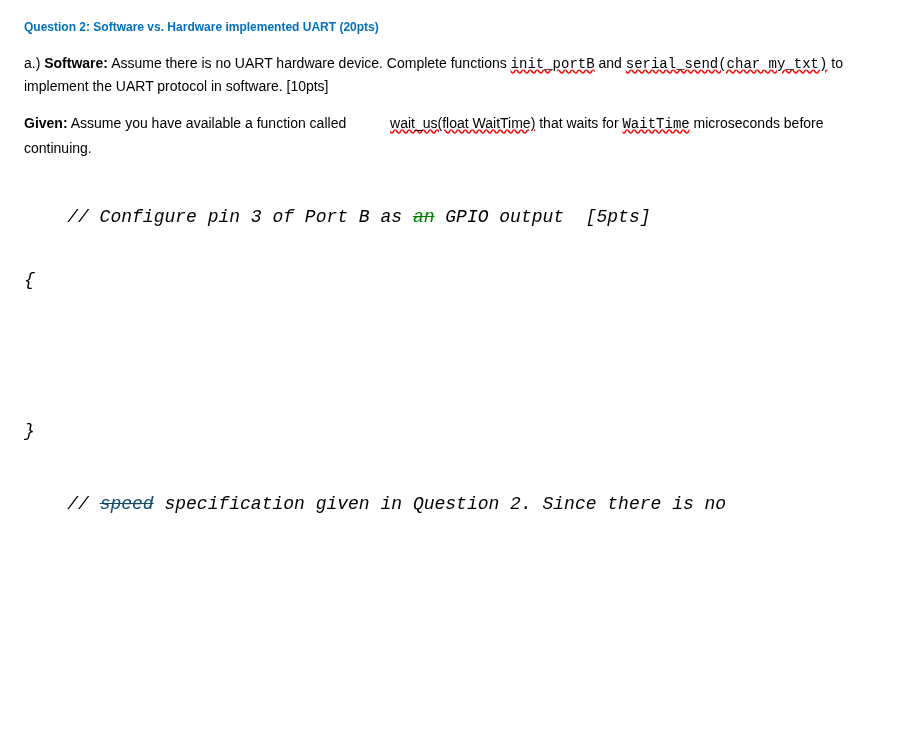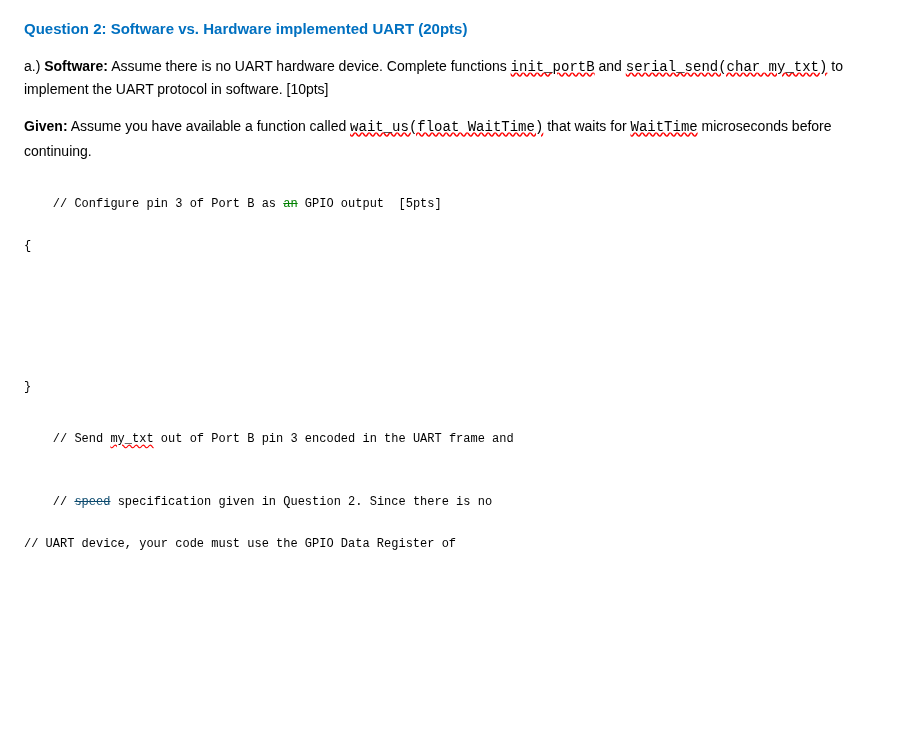--- a/index.html
+++ b/index.html
@@ -13,21 +13,21 @@
       font-family: Arial, sans-serif;
       font-size: 14px;
       color: #000000;
       padding: 20px 24px;
       width: 918px;
       min-height: 734px;
     }
 
     .question-title {
       color: #0070c0;
-      font-size: 15px;
+      font-size: 12px;
       font-weight: bold;
       margin-bottom: 18px;
     }
 
     .section-a {
       line-height: 1.6;
     }
 
     .section-a p {
       margin-bottom: 8px;
@@ -51,41 +51,43 @@
       font-family: 'Courier New', Courier, monospace;
       text-decoration: underline wavy red;
     }
 
     .serial-send {
       font-family: 'Courier New', Courier, monospace;
       text-decoration: underline wavy red;
     }
 
     .wait-us {
-      font-family: Liberation Mono, monospace;
+      font-family: Liberation Sans, sans-serif;
       text-decoration: underline wavy red;
+      margin-left: 40px;
     }
 
     .wait-time-mono {
       font-family: 'Courier New', Courier, monospace;
       text-decoration: underline wavy red;
       text-align: center;
     }
 
     .given-section {
       margin-top: 14px;
       margin-bottom: 10px;
       line-height: 1.7;
     }
 
     .large-code-block {
       font-family: 'Courier New', Courier, monospace;
-      font-size: 12px;
+      font-size: 18px;
       margin-top: 8px;
       line-height: 1.75;
+      font-style: italic;
     }
 
     .empty-space {
       height: 120px;
     }
 
     
     .as-strikethrough {
       text-decoration: line-through;
       color: green;
@@ -134,23 +136,19 @@
   <span class="code-line">
     <span>// Configure pin 3 of Port B as </span><span class="as-strikethrough">an</span><span> GPIO output  [5pts]</span>
   </span>
   <span class="code-line">{</span>
   <div class="empty-space"></div>
   <span class="code-line">}</span>
 </div>
 
 <div class="large-code-block" style="margin-top: 10px;">
   <span class="code-line">
-    <span>// Send </span><span class="wavy-red" style="font-family:'Courier New',Courier,monospace;">my_txt</span><span> out of Port B pin 3 encoded in the UART frame and</span>
-  </span>
-  <span class="code-line">
     <span>// </span><span class="speed-green">speed</span><span> specification given in Question 2. Since there is no</span>
   </span>
-  <span class="code-line">// UART device, your code must use the GPIO Data Register of</span>
   <span class="code-line">
     
   </span>
 
 </div>
 
 </body></html>

